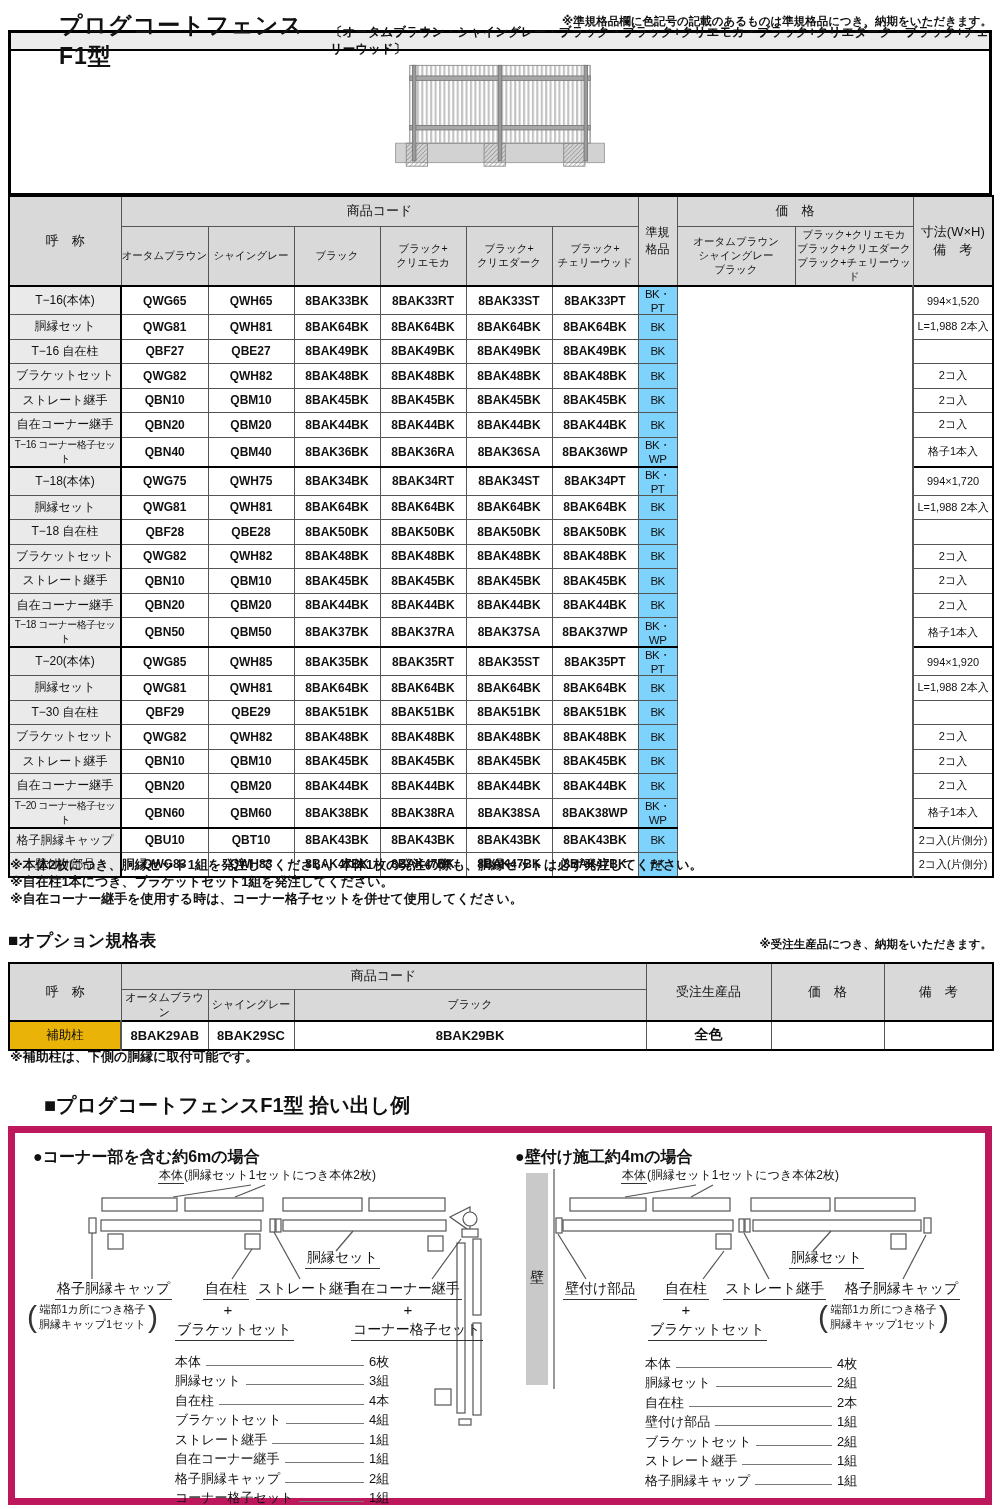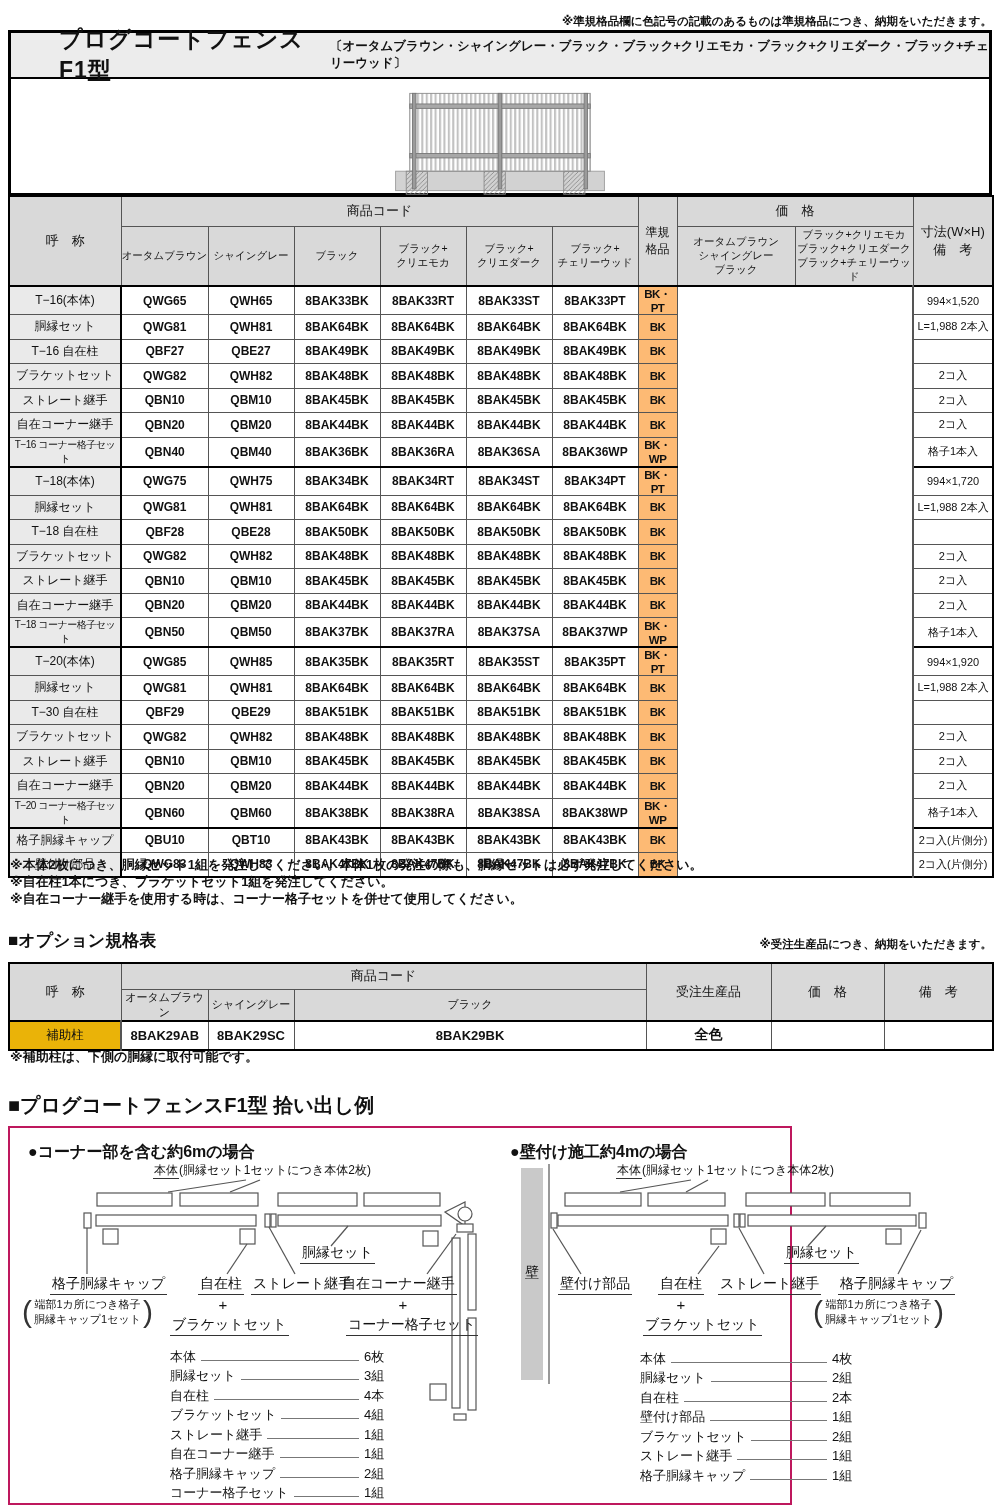--- a/index.html
+++ b/index.html
@@ -4,41 +4,41 @@
 <style>
   * { box-sizing: border-box; margin: 0; padding: 0; }
   html,body { background:#fff; }
   body { font-family: "Liberation Sans", "DejaVu Sans", sans-serif; color:#111; }
   .page { position:relative; width:1000px; height:1509px; background:#fff; overflow:hidden; }
 
   .top-note { position:absolute; top:14px; right:8px; font-size:11.5px; font-weight:bold; }
 
   
   .title-box { position:absolute; top:30px; left:8px; width:984px; height:166px; border:3px solid #000; background:#fff; }
-  .title-bar { height:46px; border-bottom:2px solid #000; background:#ececec; display:flex; align-items:center; padding-left:48px; }
+  .title-bar { height:18px; border-bottom:2px solid #000; background:#ececec; display:flex; align-items:center; padding-left:48px; }
   .title-main { font-size:23px; font-weight:bold; letter-spacing:1px; }
   .title-colors { font-size:12.5px; font-weight:bold; margin-left:4px; }
   .image-area { height:126px; display:flex; align-items:center; justify-content:center; }
 
   
   table { border-collapse:collapse; table-layout:fixed; }
   .main-table { position:absolute; top:195px; left:8px; width:984px; border:2px solid #000; }
   .main-table th, .main-table td { border:1px solid #555; overflow:hidden; }
   .main-table thead th { background:#d9d9d9; font-weight:normal; }
   .main-table thead { border-bottom:2px solid #000; }
   th.group-h { font-size:13px; font-weight:bold; height:30px;margin-left:10px; }
   th.sub-h { font-size:10.5px; height:60px; }
   th.side-h { font-size:13px; font-weight:bold; }
   th.std-h { font-size:12px; font-weight:bold; }
   .pre { white-space:pre-line; }
   .main-table td { height:24.5px; text-align:center; }
   .name-cell { background:#eaeaea; font-size:12px; border-right-width:2px !important; border-right-color:#000 !important; }
   .name-cell.sm { font-size:10px; letter-spacing:-0.5px; }
   .code-cell { font-size:12px; font-weight:bold; background:#fff; }
-  .std-cell { font-size:11.5px; font-weight:bold; background:#fdba74; letter-spacing:-0.5px; }
+  .std-cell { font-size:11.5px; font-weight:normal; background:#7dd3fc; letter-spacing:-0.5px; }
   .price-empty { background:#fff; border-right-width:2px !important; }
   .note-cell { font-size:11px; border-left-width:2px !important; border-left-color:#000 !important; background:#fff; }
   tr.group-end td { border-bottom:2px solid #000; }
   col.c-name { width:112px; } col.c-col { width:87px; } col.c-col2 { width:86px; }
   col.c-std { width:39px; } col.c-price { width:118px; } col.c-dim { width:80px; }
 
   .main-notes { position:absolute; top:856px; left:10px; font-size:13px; line-height:17px; font-weight:bold; }
 
   .opt-header { position:absolute; top:929px; left:8px; width:984px; display:flex; justify-content:space-between; align-items:flex-end; }
   .section-title { font-size:17px; font-weight:bold; }
@@ -52,21 +52,21 @@
   .opt-table th.sub-h { height:26px; font-size:11px; }
   .opt-table td { height:29px; text-align:center; }
   .opt-name { background:#eab308; font-size:12.5px; border-right-width:2px !important; }
   .opt-code { font-size:13px; font-weight:bold; }
   .opt-mto { font-size:14px; font-weight:bold; }
   col.o-name{width:112px;} col.o-c1{width:87px;} col.o-c2{width:86px;} col.o-c3{width:352px;}
   col.o-mto{width:125px;} col.o-price{width:113px;} col.o-rem{width:109px;}
   .opt-note { position:absolute; top:1048px; left:10px; font-size:13px; font-weight:bold; }
 
   .examples-title { position:absolute; top:1092px; left:8px; font-size:20px; font-weight:bold; }
-  .examples-box { position:absolute; top:1126px; left:8px; width:784px; height:379px; border:2px solid #be185d; background:#fff; }
+  .examples-box { position:absolute; top:1126px; left:8px; width:984px; height:379px; border:7px solid #be185d; background:#fff; }
   .diagram { position:absolute; top:6px; height:368px; }
   .diagram-left { left:8px; width:478px; }
   .diagram-right { left:498px; width:480px; }
   .diagram svg.art { position:absolute; inset:0; }
   .dg-title { position:absolute; font-size:16px; font-weight:bold; white-space:nowrap; }
   .hontai { position:absolute; font-size:12px; white-space:nowrap; }
   .hontai .u { border-bottom:1px solid #333; padding:0 1px 1px; }
   .dlabel { position:absolute; font-size:14px; white-space:nowrap; border-bottom:1px solid #333; padding:0 2px 1px; }
   .plus { position:absolute; font-size:15px; width:40px; text-align:center; border:none; }
   .wall-label { position:absolute; font-size:14px; }
@@ -466,21 +466,21 @@
         <td class="opt-code">8BAK29BK</td>
         <td class="opt-mto">全色</td>
         <td></td>
         <td></td>
       </tr>
     </tbody>
   </table>
 
   <div class="opt-note">※補助柱は、下側の胴縁に取付可能です。</div>
 
-  <div class="examples-title section-title" style="font-size:20px;">■プログコートフェンスF1型 拾い出し例</div>
+  <div class="examples-title section-title" style="font-size:20px;margin-left:36px;">■プログコートフェンスF1型 拾い出し例</div>
 
   <div class="examples-box">
 
     <div class="diagram diagram-left">
       <svg class="art" width="478" height="368" viewBox="0 0 478 368">
         <line class="leader" x1="228" y1="46" x2="150" y2="58"></line>
           <line class="leader" x1="242" y1="46" x2="212" y2="58"></line>
         <rect class="shape" x="79" y="59" width="75" height="13"></rect>
           <rect class="shape" x="162" y="59" width="78" height="13"></rect>
         <rect class="shape" x="260" y="59" width="79" height="13"></rect>

